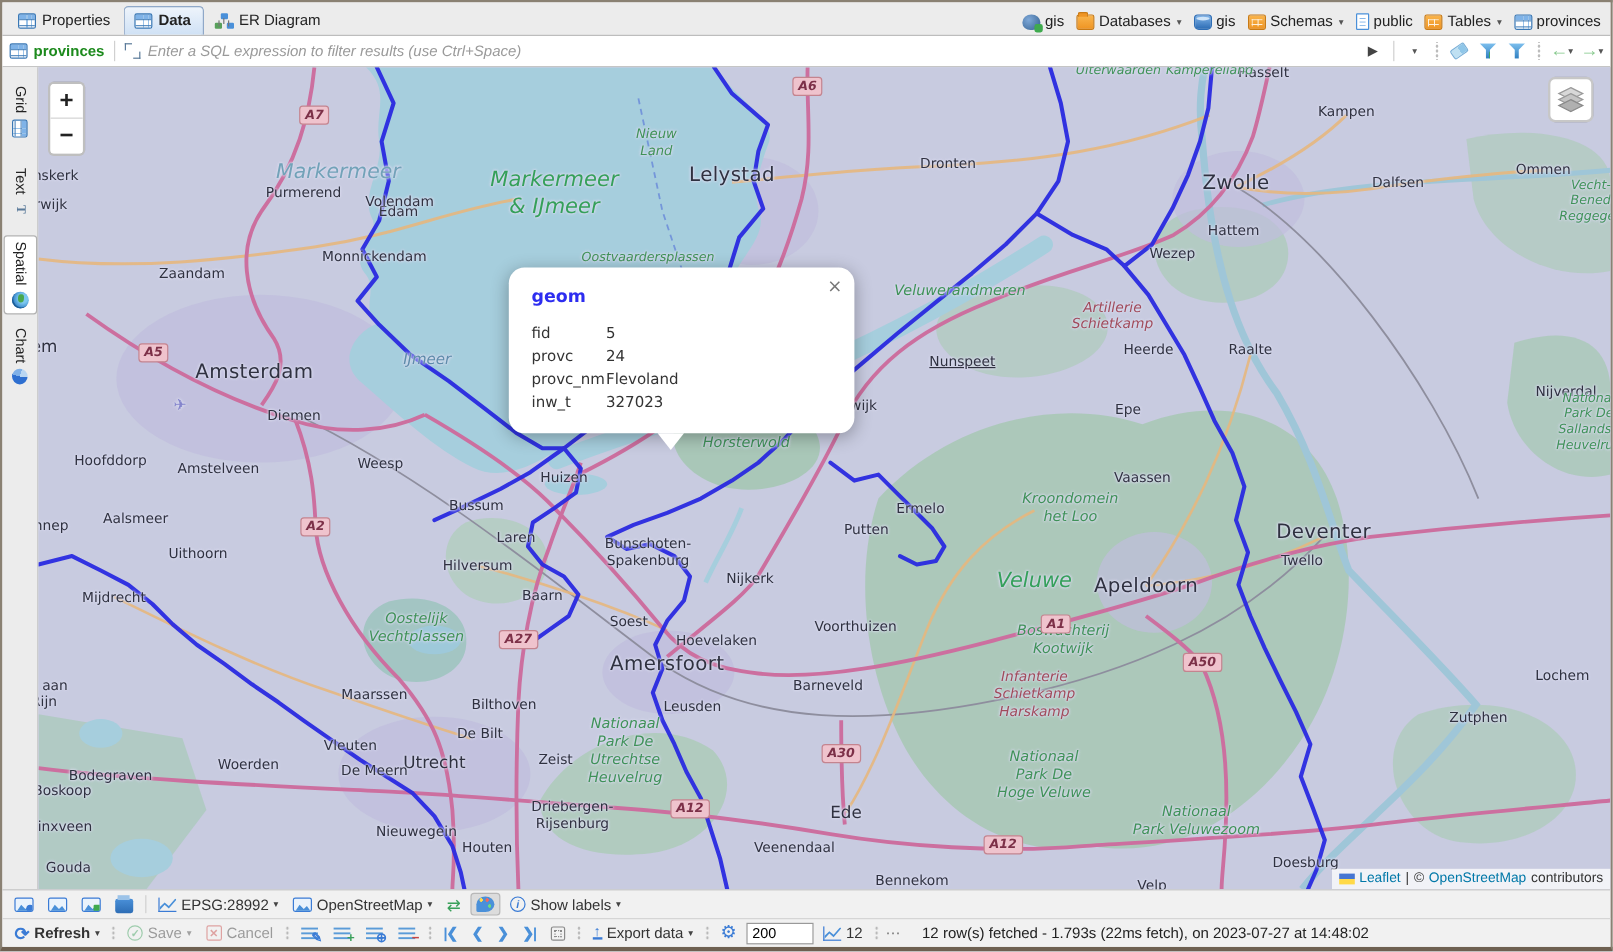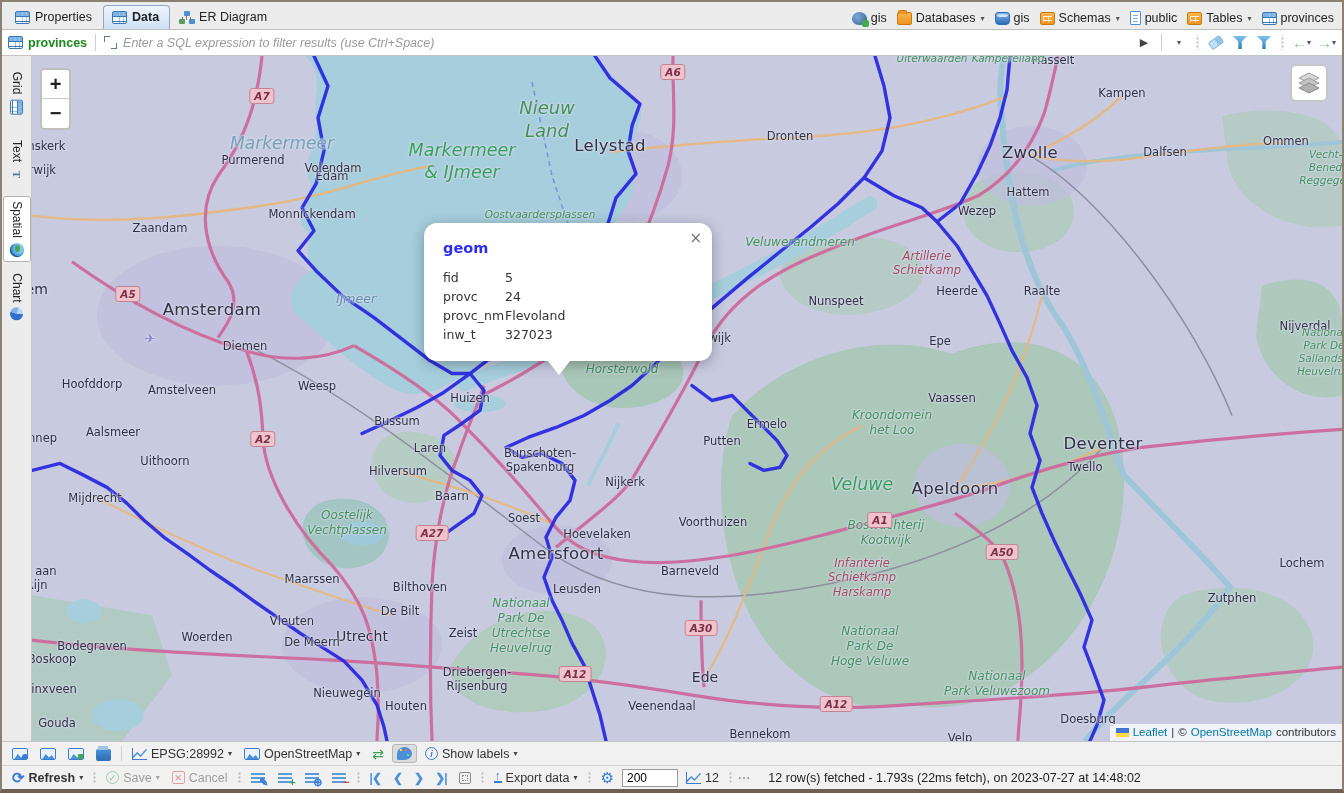--- a/index.html
+++ b/index.html
@@ -64,21 +64,21 @@
 
   
   .map { position:relative; flex:1; overflow:hidden; background:#c8cbe0; font-family:"DejaVu Sans",sans-serif; }
   .map svg.base { position:absolute; inset:0; width:100%; height:100%; }
   .mlabel { position:absolute; transform:translate(-50%,-50%); white-space:pre-line; text-align:center; pointer-events:none; color:#2f3140; font-size:11.5px; line-height:1.25; text-shadow:0 0 2px #d9dbee,0 0 2px #d9dbee,0 0 3px #d9dbee; }
   .mlabel.city-lg { font-size:16.5px; letter-spacing:.3px; }
   .mlabel.city-md { font-size:14px; }
   .mlabel.water { color:#5e8cab; font-style:italic; font-size:12.5px; }
   .mlabel.water-lg { color:#72a2b8; font-style:italic; font-size:17px; }
   .mlabel.green { color:#3f9258; font-style:italic; font-size:12px; }
-  .mlabel.green-md { color:#3f9258; font-style:italic; font-size:18px; }
+  .mlabel.green-md { color:#3f9258; font-style:italic; font-size:11px; }
   .mlabel.green-sm { color:#3f9258; font-style:italic; font-size:10.5px; }
   .mlabel.green-lg { color:#34a05a; font-style:italic; font-size:17.5px; }
   .mlabel.mil { color:#a04a5a; font-style:italic; font-size:11.5px; }
   .mlabel.poi { color:#8585cc; font-size:13px; }
   .badge { position:absolute; transform:translate(-50%,-50%); background:#efc3cd; border:1px solid #c4848f; border-radius:3px; color:#7c3048; font-weight:bold; font-size:10.5px; padding:0 4px; line-height:14px; pointer-events:none; text-shadow:none;font-style:italic; }
 
   .zoom-ctl { position:absolute; left:8px; top:12px; width:31px; background:#fff; border:2px solid rgba(0,0,0,.25); border-radius:5px; overflow:hidden; z-index:30; }
   .zoom-btn { width:100%; height:29px; display:flex; align-items:center; justify-content:center; font:bold 20px "Liberation Sans",sans-serif; color:#222; cursor:pointer; background:#fff; }
   .zoom-btn:first-child { border-bottom:1px solid #ccc; }
   .layers-ctl { position:absolute; right:14px; top:8px; width:38px; height:38px; background:#fff; border:2px solid rgba(0,0,0,.22); border-radius:6px; display:flex; align-items:center; justify-content:center; cursor:pointer; z-index:30; }
@@ -359,21 +359,21 @@
           <div class="mlabel" style="left: 508px; top: 404px;">Bunschoten-
 Spakenburg</div>
           <div class="mlabel" style="left: 593px; top: 426px;">Nijkerk</div>
           <div class="mlabel" style="left: 565px; top: 478px;">Hoevelaken</div>
           <div class="mlabel" style="left: 545px; top: 533px;">Leusden</div>
           <div class="mlabel" style="left: 658px; top: 515px;">Barneveld</div>
           <div class="mlabel" style="left: 681px; top: 466px;">Voorthuizen</div>
           <div class="mlabel" style="left: 690px; top: 385px;">Putten</div>
           <div class="mlabel" style="left: 735px; top: 368px;">Ermelo</div>
           <div class="mlabel" style="left: 668px; top: 282px;">Harderwijk</div>
-          <div class="mlabel" style="left: 804px; top: 245px;">Nunspeet</div>
+          <div class="mlabel" style="left: 770px; top: 245px; text-decoration: underline;">Nunspeet</div>
           <div class="mlabel" style="left: 925px; top: 235px;">Heerde</div>
           <div class="mlabel" style="left: 908px; top: 285px;">Epe</div>
           <div class="mlabel" style="left: 920px; top: 342px;">Vaassen</div>
           <div class="mlabel city-lg" style="left: 923px; top: 433px;">Apeldoorn</div>
           <div class="mlabel city-lg" style="left: 1071px; top: 388px;">Deventer</div>
           <div class="mlabel" style="left: 1053px; top: 411px;">Twello</div>
           <div class="mlabel" style="left: 1010px; top: 235px;">Raalte</div>
           <div class="mlabel" style="left: 1273px; top: 270px;">Nijverdal</div>
           <div class="mlabel city-lg" style="left: 998px; top: 97px;">Zwolle</div>
           <div class="mlabel" style="left: 1021px; top: 4px;">Hasselt</div>

